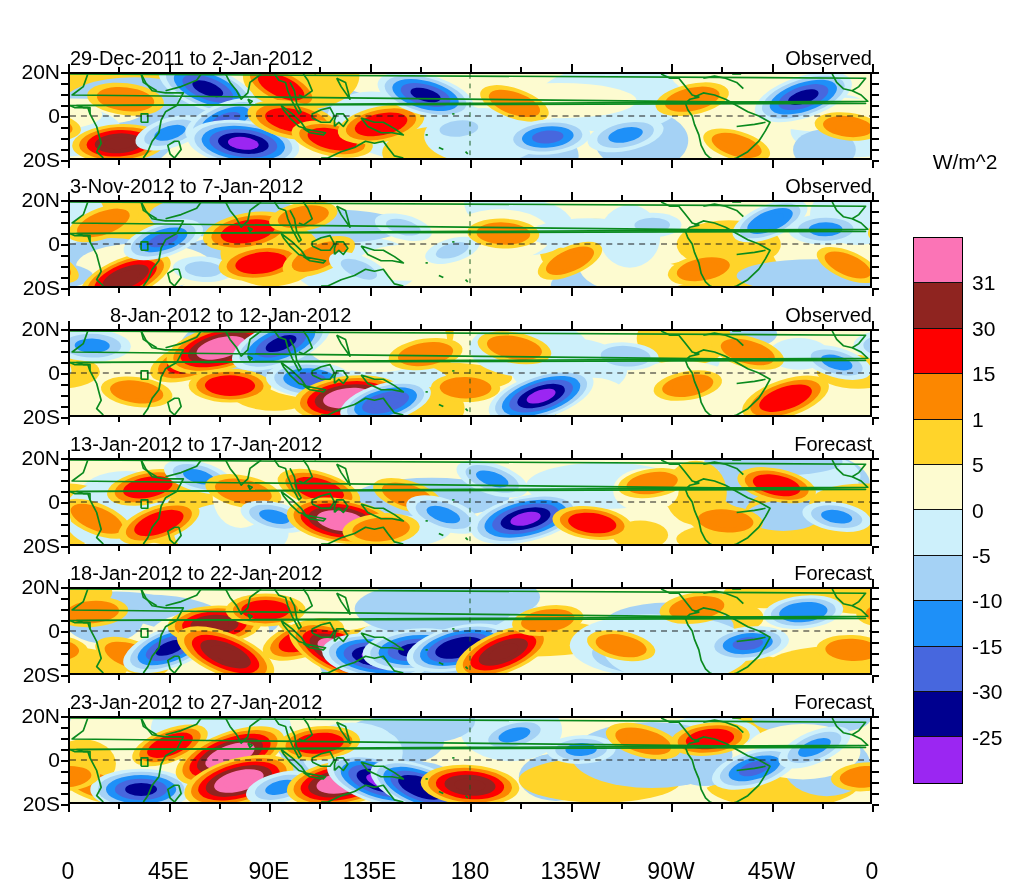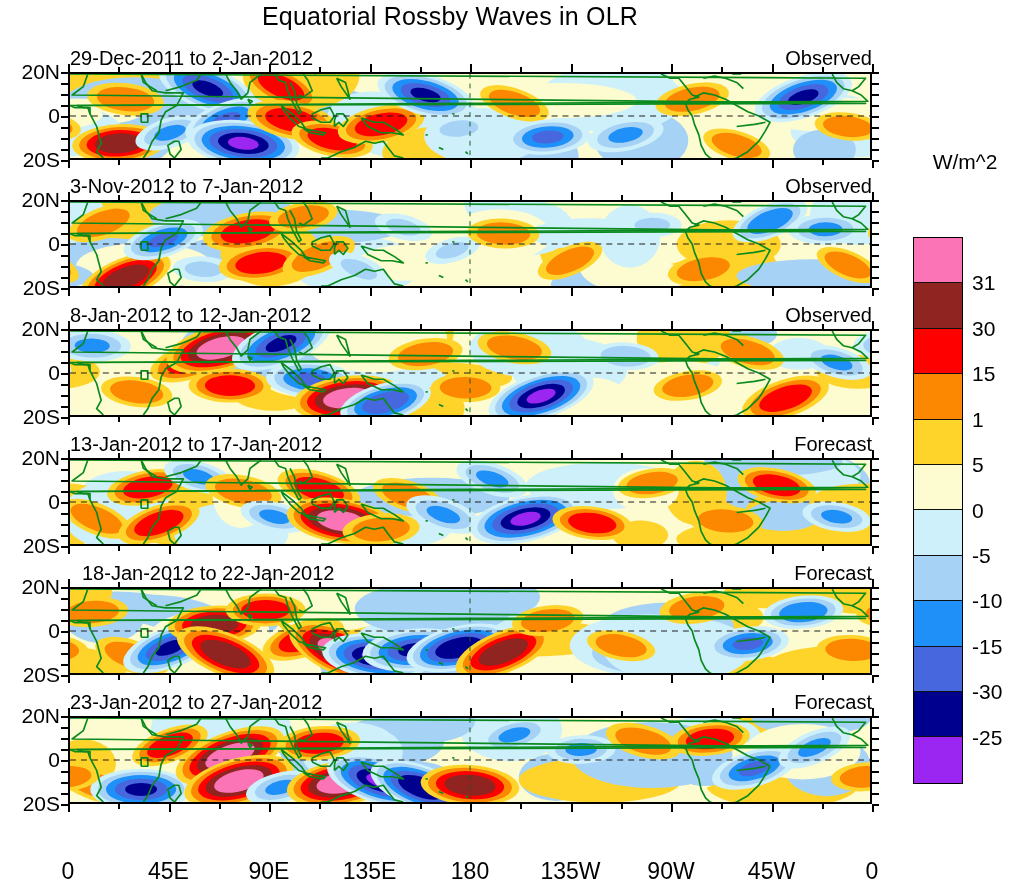--- a/index.html
+++ b/index.html
@@ -33,21 +33,20 @@
   #cbar .band{width:100%;box-sizing:border-box;border-bottom:1.2px solid #111;}
   #cbar .band:last-child{border-bottom:none;}
   .cblab{position:absolute;left:972px;font-size:21px;text-align:left;white-space:nowrap;}
   #cbunits{position:absolute;left:905px;top:150px;width:120px;text-align:center;font-size:21px;}
 </style>
 </head>
 <body>
 
 <div class="fig">
 
-  <div id="chart-title">Equatorial Rossby Waves in OLR</div>
 
   <div id="panels-host">
       <div class="ptitle" style="top: 47px;">29-Dec-2011 to 2-Jan-2012</div>
       <div class="pstatus" style="top: 47px;">Observed</div>
       <div class="panel" style="top: 72px; height: 88px;">
         <div class="frame">
           <svg viewBox="0 0 804 88" preserveAspectRatio="none">
             <defs>
               <clipPath id="clip0">
                 <rect x="0" y="0" width="804" height="88"></rect>
@@ -440,21 +439,21 @@
       <div class="tick" style="left: 671px; top: 288px; width: 2px; height: 8px;"></div>
       <div class="tick" style="left: 671px; top: 192px; width: 2px; height: 8px;"></div>
       <div class="tick" style="left: 721.25px; top: 288px; width: 2px; height: 5px;"></div>
       <div class="tick" style="left: 721.25px; top: 195px; width: 2px; height: 5px;"></div>
       <div class="tick" style="left: 771.5px; top: 288px; width: 2px; height: 8px;"></div>
       <div class="tick" style="left: 771.5px; top: 192px; width: 2px; height: 8px;"></div>
       <div class="tick" style="left: 821.75px; top: 288px; width: 2px; height: 5px;"></div>
       <div class="tick" style="left: 821.75px; top: 195px; width: 2px; height: 5px;"></div>
       <div class="tick" style="left: 872px; top: 288px; width: 2px; height: 8px;"></div>
       <div class="tick" style="left: 872px; top: 192px; width: 2px; height: 8px;"></div>
-      <div class="ptitle" style="top: 304px;">8-Jan-2012 to 12-Jan-2012</div>
+      <div class="ptitle" style="top: 304px; margin-left: 40px;">8-Jan-2012 to 12-Jan-2012</div>
       <div class="pstatus" style="top: 304px;">Observed</div>
       <div class="panel" style="top: 329px; height: 88px;">
         <div class="frame">
           <svg viewBox="0 0 804 88" preserveAspectRatio="none">
             <defs>
               <clipPath id="clip2">
                 <rect x="0" y="0" width="804" height="88"></rect>
               </clipPath>
             </defs>
             <g clip-path="url(#clip2)">
@@ -854,21 +853,21 @@
       <div class="tick" style="left: 671px; top: 546px; width: 2px; height: 8px;"></div>
       <div class="tick" style="left: 671px; top: 450px; width: 2px; height: 8px;"></div>
       <div class="tick" style="left: 721.25px; top: 546px; width: 2px; height: 5px;"></div>
       <div class="tick" style="left: 721.25px; top: 453px; width: 2px; height: 5px;"></div>
       <div class="tick" style="left: 771.5px; top: 546px; width: 2px; height: 8px;"></div>
       <div class="tick" style="left: 771.5px; top: 450px; width: 2px; height: 8px;"></div>
       <div class="tick" style="left: 821.75px; top: 546px; width: 2px; height: 5px;"></div>
       <div class="tick" style="left: 821.75px; top: 453px; width: 2px; height: 5px;"></div>
       <div class="tick" style="left: 872px; top: 546px; width: 2px; height: 8px;"></div>
       <div class="tick" style="left: 872px; top: 450px; width: 2px; height: 8px;"></div>
-      <div class="ptitle" style="top: 562px; margin-left: 12px;">18-Jan-2012 to 22-Jan-2012</div>
+      <div class="ptitle" style="top: 562px;">18-Jan-2012 to 22-Jan-2012</div>
       <div class="pstatus" style="top: 562px;">Forecast</div>
       <div class="panel" style="top: 587px; height: 88px;">
         <div class="frame">
           <svg viewBox="0 0 804 88" preserveAspectRatio="none">
             <defs>
               <clipPath id="clip4">
                 <rect x="0" y="0" width="804" height="88"></rect>
               </clipPath>
             </defs>
             <g clip-path="url(#clip4)">

